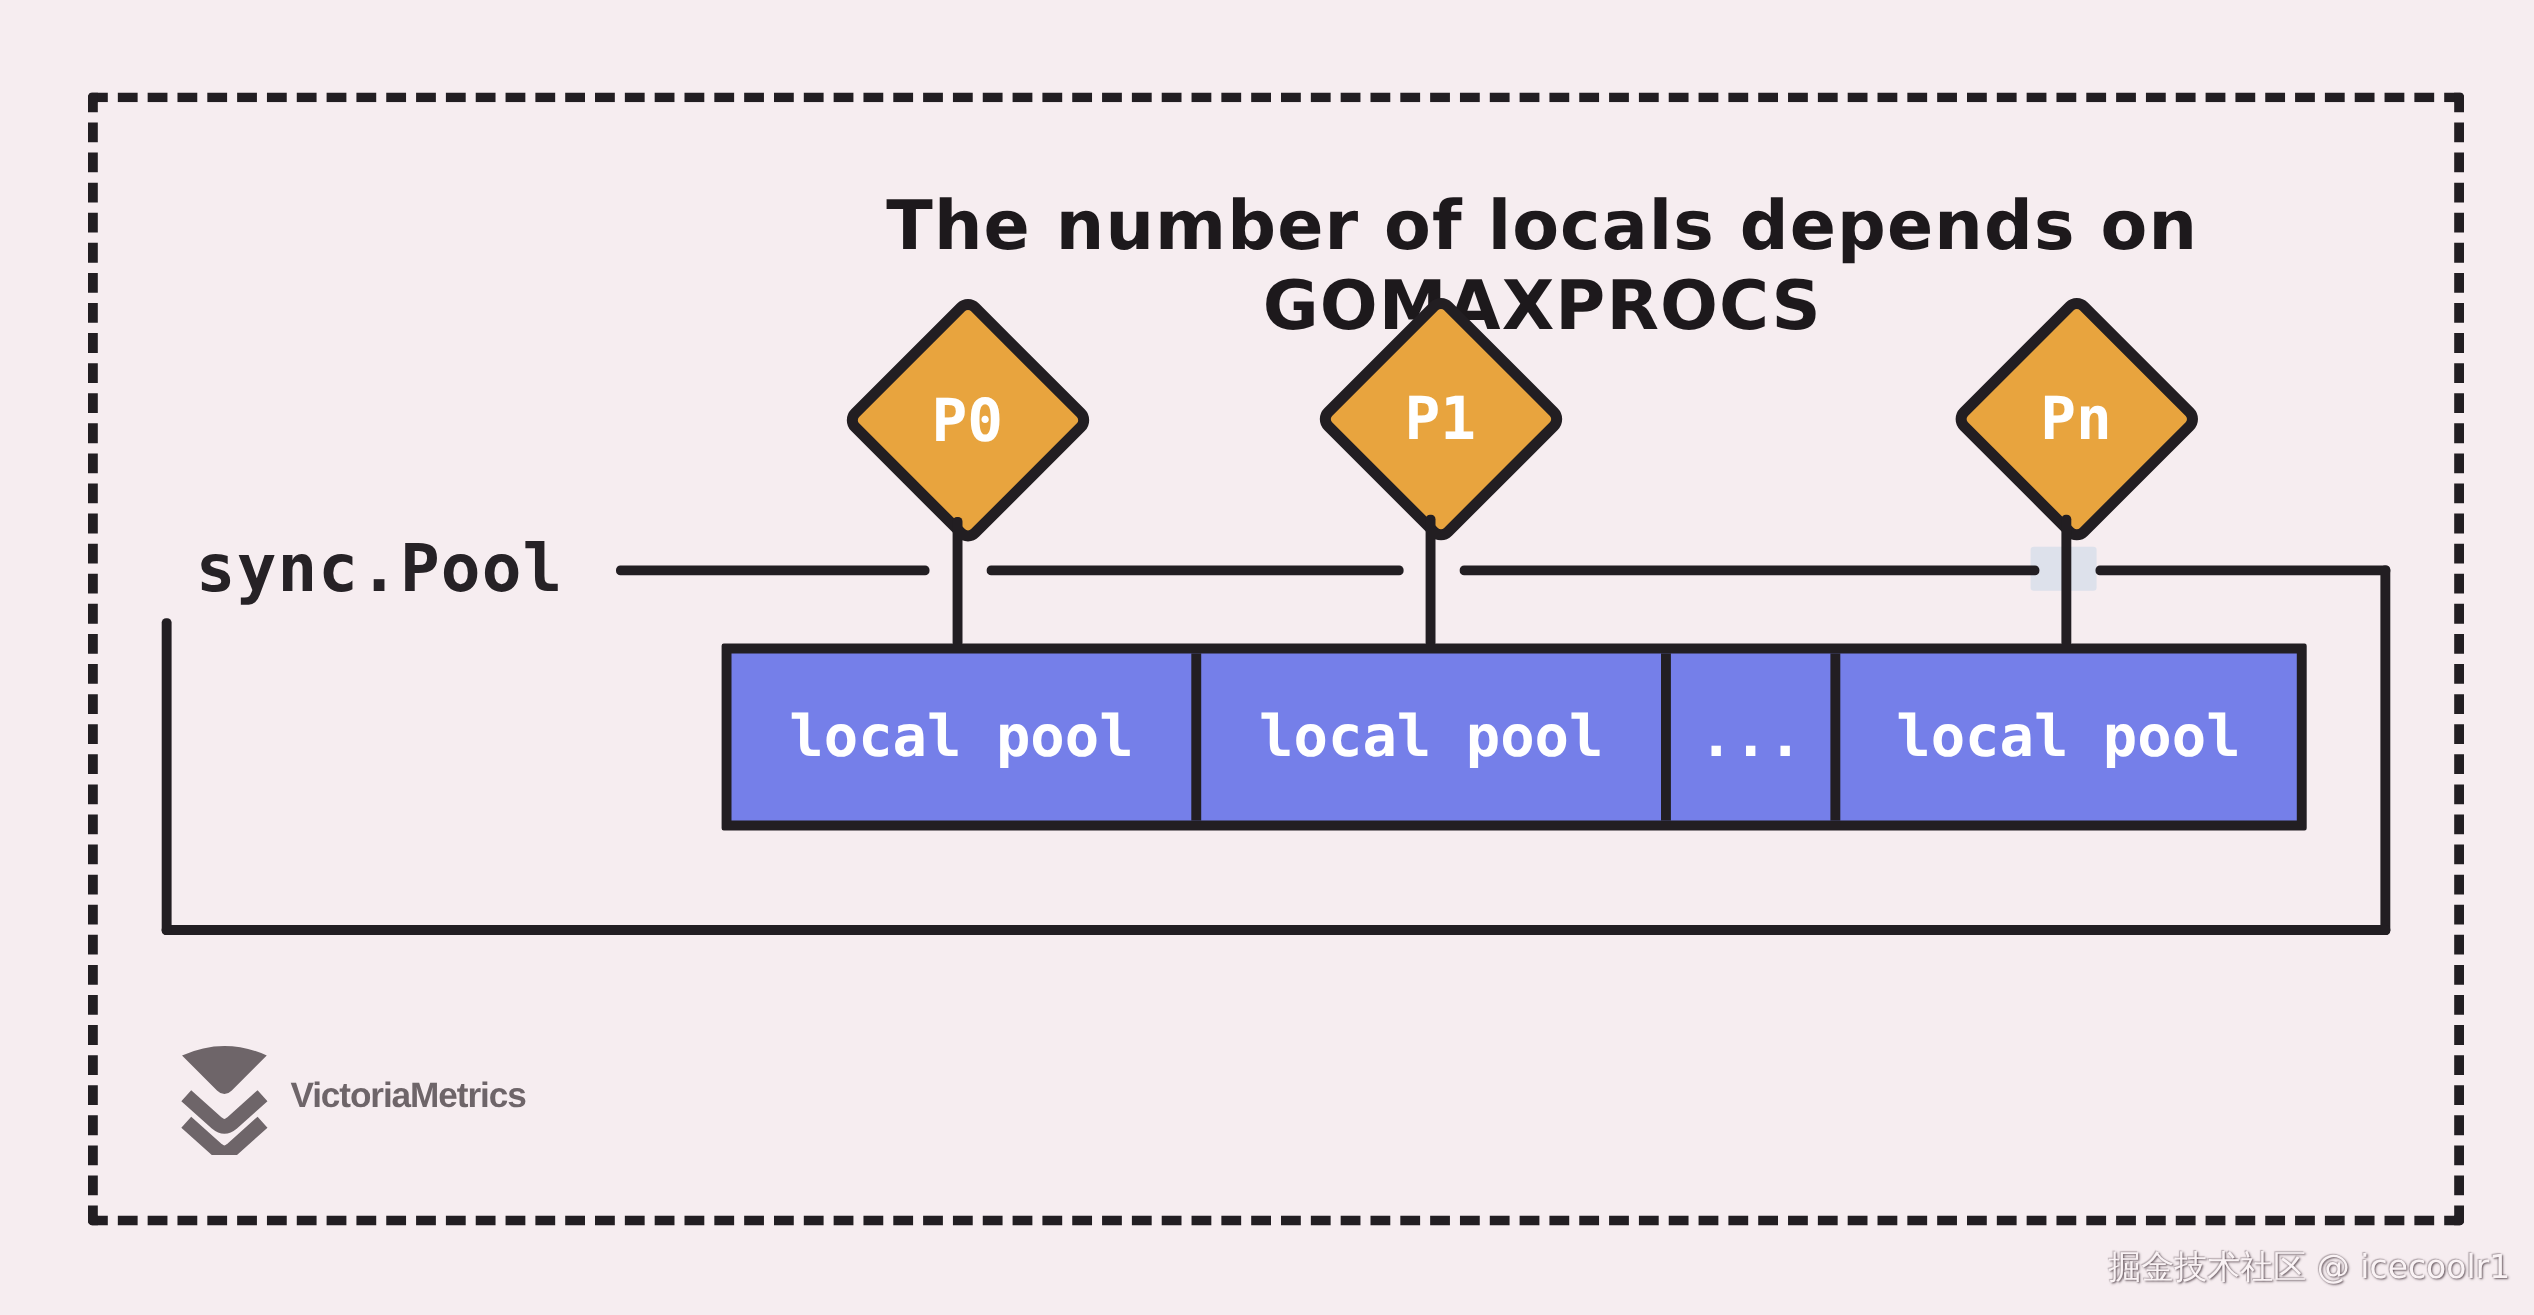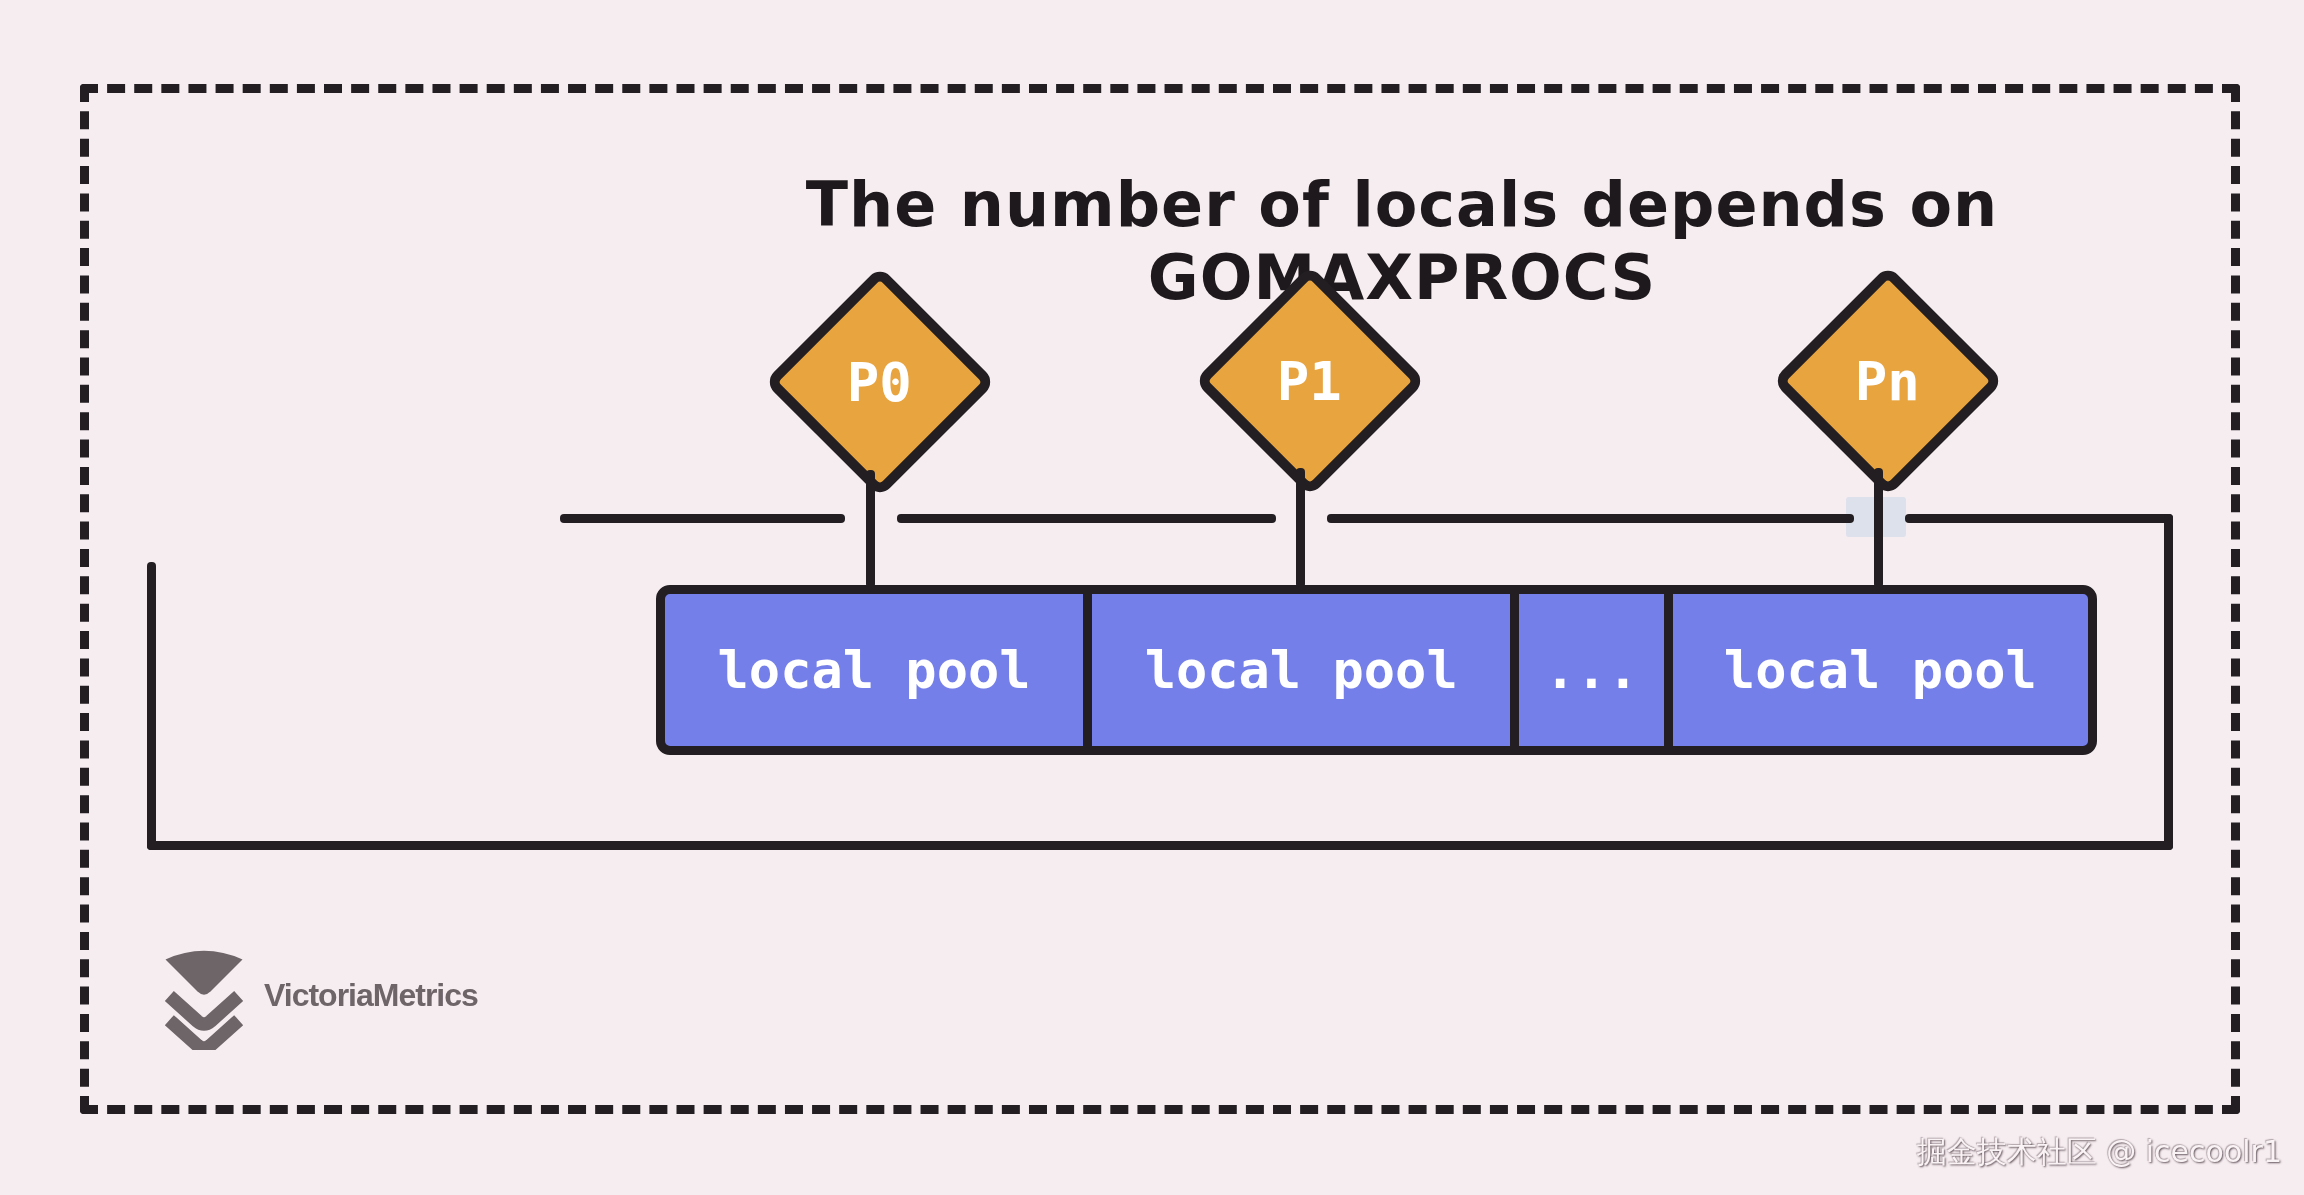--- a/index.html
+++ b/index.html
@@ -72,21 +72,21 @@
   
   .highlight-artifact{
     position:absolute;left:1846px;top:497px;width:60px;height:40px;
     background:#c9d7e8;opacity:.55;border-radius:3px;
   }
 
   
   .cells-row{
     position:absolute;left:656px;top:585px;width:1441px;height:170px;
     display:flex;background:#757fe9;
-    border:9px solid #221e22;box-sizing:border-box;border-radius:14px;
+    border:9px solid #221e22;box-sizing:border-box;border-radius:2px;
   }
   .cell{
     display:flex;align-items:center;justify-content:center;
     color:#ffffff;font-family:"DejaVu Sans Mono",monospace;
     font-size:52px;font-weight:bold;white-space:nowrap;
   }
   .cell + .cell{border-left:9px solid #221e22;}
   .cell.c1{flex:431 0 0;}
   .cell.c2{flex:431 0 0;}
   .cell.c3{flex:149 0 0;}
@@ -136,20 +136,21 @@
   <div class="stem sn"></div>
 
   <div class="hline top-a"></div>
   <div class="hline top-b"></div>
   <div class="hline top-c"></div>
   <div class="hline top-d"></div>
   <div class="vline right-v"></div>
   <div class="hline bottom-h"></div>
   <div class="vline left-v"></div>
 
+  <div class="sync-pool-label">sync.Pool</div>
 
   <div class="cells-row">
     <div class="cell c1">local pool</div>
     <div class="cell c2">local pool</div>
     <div class="cell c3">...</div>
     <div class="cell c4">local pool</div>
   </div>
 
   <div class="brand">
     <svg viewBox="0 0 90 108">

